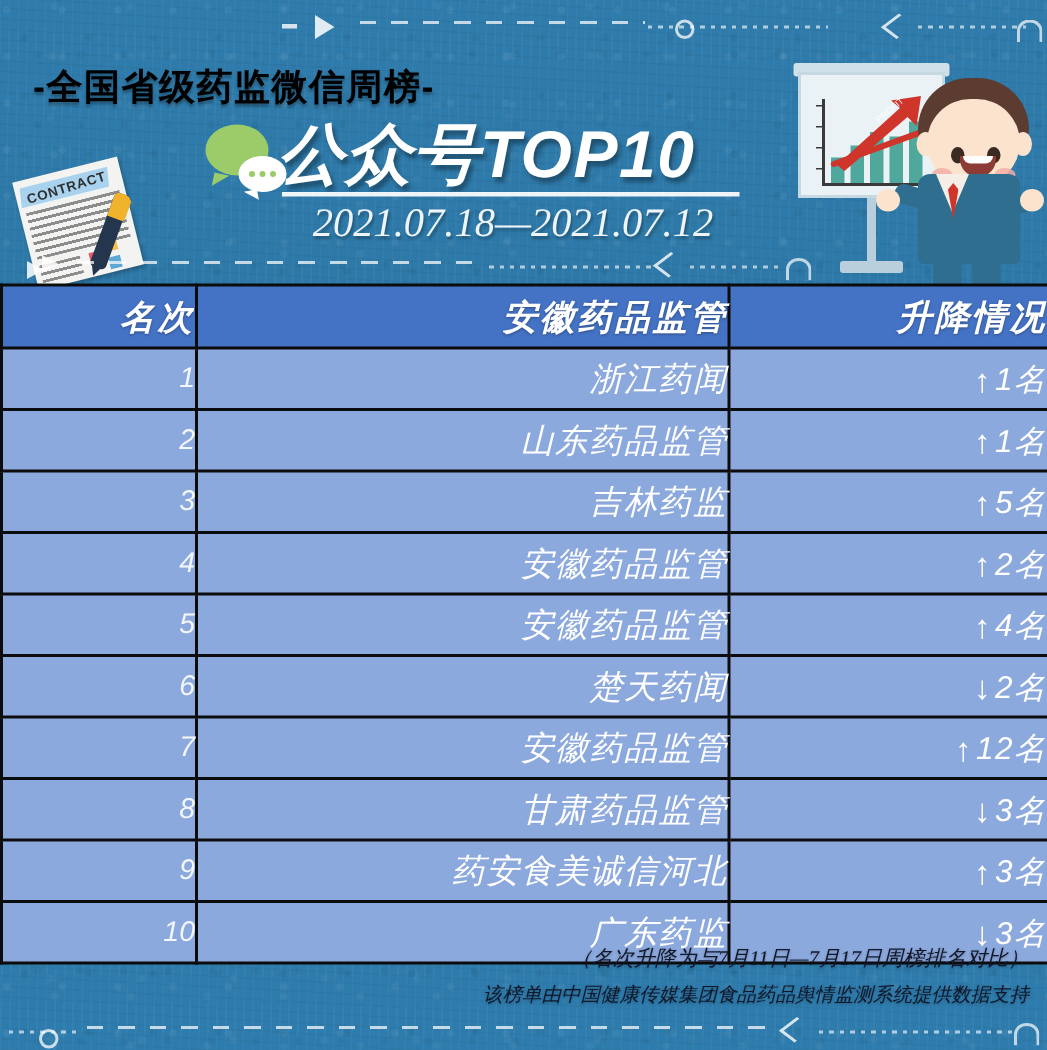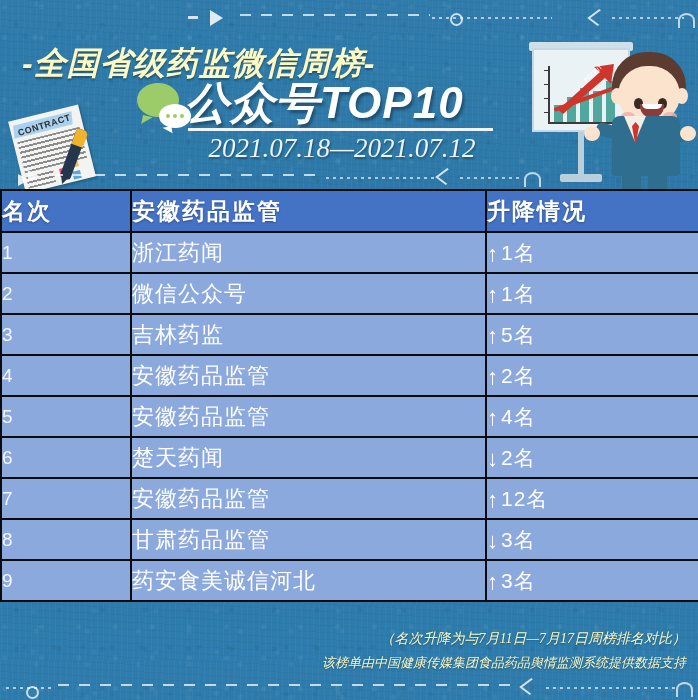--- a/index.html
+++ b/index.html
@@ -39,22 +39,21 @@
   .chev{position:absolute;width:11px;height:13px;border-left:2px solid rgba(255,255,255,.8);
         border-bottom:2px solid rgba(255,255,255,.8);transform:rotate(45deg) skew(-8deg,-8deg);}
   .ring{position:absolute;width:9px;height:9px;border:2px solid rgba(255,255,255,.75);border-radius:50%;}
   .dashmark{position:absolute;width:10px;height:3px;background:rgba(255,255,255,.8);}
   .hook{position:absolute;width:13px;height:13px;border:2px solid rgba(255,255,255,.7);
         border-radius:50% 50% 0 0;border-bottom:none;}
 
   
   .kicker{
     position:absolute;left:22px;top:42px;width:320px;
-    font-size:32px;font-weight:bold;letter-spacing:1px;color:#fef9c3;
-    font-style:italic;
+    font-size:24px;font-weight:bold;letter-spacing:1px;color:#000000;
     text-shadow:0 2px 2px rgba(0,0,0,.32);
     white-space:nowrap;
   }
   .maintitle{
     position:absolute;left:185px;top:74px;
     font-size:44px;font-weight:bold;font-style:italic;color:#ffffff;
     letter-spacing:1px;white-space:nowrap;
     text-shadow:2px 3px 3px rgba(0,0,0,.35);
   }
   .title-underline{
@@ -143,23 +142,24 @@
   .leg{position:absolute;top:118px;width:19px;height:40px;background:#2F6E8E;border-radius:4px;}
   .shoe{position:absolute;top:154px;width:26px;height:11px;background:#5C3B30;border-radius:9px 9px 3px 3px;}
 
   
   #rank-table{
     position:absolute;left:0;top:189px;width:698px;
     border-collapse:collapse;table-layout:fixed;
   }
   #rank-table th,#rank-table td{
     border:2px solid #0c0c0c;
-    text-align:left;
+    text-align:right;
     color:#ffffff;
     padding:0;
+    font-style:italic;
   }
   #rank-table th{
     height:40px;background:#4472C4;
     font-size:23px;font-weight:bold;letter-spacing:2px;
     text-shadow:0 1px 2px rgba(0,0,0,.3);
   }
   #rank-table td{
     height:39px;background:#8CA9DE;
     font-size:21px;
   }
@@ -168,21 +168,21 @@
   #rank-table td.delta{font-size:21px;letter-spacing:1px;}
   col.c1{width:130px;}
   col.c2{width:355px;}
   col.c3{width:213px;}
   .arrowglyph{font-size:22px;line-height:1;vertical-align:-1px;margin-right:2px;}
 
   
   .foot{
     position:absolute;right:12px;width:430px;text-align:right;
     font-family:"Liberation Serif","DejaVu Serif",serif;
-    font-style:italic;color:#fef9c3;
+    font-style:italic;color:#0f172a;
     text-shadow:0 1px 2px rgba(0,0,0,.3);
   }
   .foot1{top:630px;font-size:14px;}
   .foot2{top:654px;font-size:13px;}
 </style>
 </head>
 <body>
 
 <div id="page"></div>
 
@@ -303,21 +303,21 @@
     </tr>
   </thead>
   <tbody id="rank-body">
       <tr>
         <td class="rank">1</td>
         <td class="name">浙江药闻</td>
         <td class="delta"><span class="arrowglyph">↑</span><span>1名</span></td>
       </tr>
       <tr>
         <td class="rank">2</td>
-        <td class="name">微信公众号</td>
+        <td class="name">山东药品监管</td>
         <td class="delta"><span class="arrowglyph">↑</span><span>1名</span></td>
       </tr>
       <tr>
         <td class="rank">3</td>
         <td class="name">吉林药监</td>
         <td class="delta"><span class="arrowglyph">↑</span><span>5名</span></td>
       </tr>
       <tr>
         <td class="rank">4</td>
         <td class="name">安徽药品监管</td>
@@ -340,20 +340,25 @@
       </tr>
       <tr>
         <td class="rank">8</td>
         <td class="name">甘肃药品监管</td>
         <td class="delta"><span class="arrowglyph">↓</span><span>3名</span></td>
       </tr>
       <tr>
         <td class="rank">9</td>
         <td class="name">药安食美诚信河北</td>
         <td class="delta"><span class="arrowglyph">↑</span><span>3名</span></td>
+      </tr>
+      <tr>
+        <td class="rank">10</td>
+        <td class="name">广东药监</td>
+        <td class="delta"><span class="arrowglyph">↓</span><span>3名</span></td>
       </tr>
     </tbody>
 </table>
 
 <div class="foot foot1">（名次升降为与7月11日—7月17日周榜排名对比）</div>
 <div class="foot foot2">该榜单由中国健康传媒集团食品药品舆情监测系统提供数据支持</div>
 
 <div class="dash-rule" style="left:0;top:678px;width:698px;">
   <div class="dash-dot" style="left:6px;width:46px;"></div>
   <div class="dash-long" style="left:58px;width:460px;"></div>

